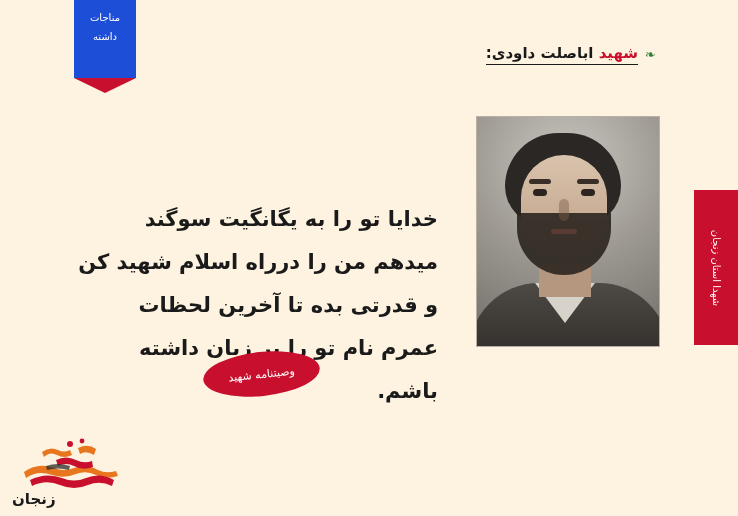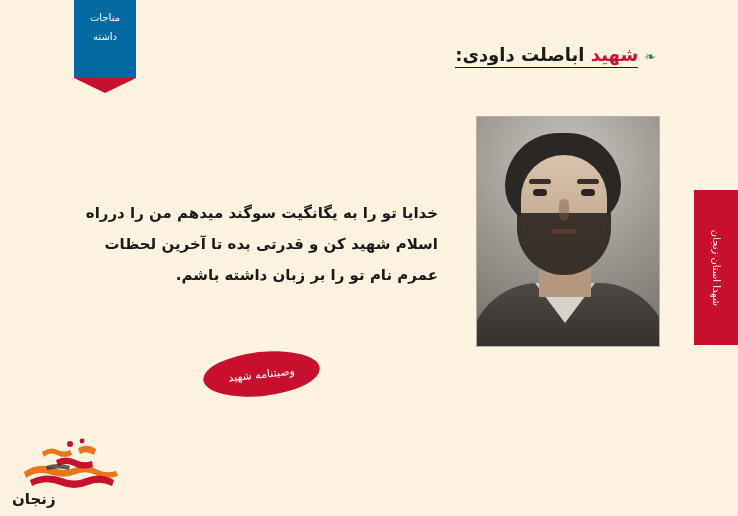--- a/index.html
+++ b/index.html
@@ -20,21 +20,21 @@
     background: #fdf3e0;
   }
 
   
   .ribbon {
     position: absolute;
     top: 0;
     left: 74px;
     width: 62px;
     height: 78px;
-    background: #0369a1;
+    background: #1d4ed8;
     color: #ffffff;
     text-align: center;
     padding-top: 8px;
     box-sizing: border-box;
     line-height: 1.9;
     font-size: 10px;
     letter-spacing: 0px;
   }
   .ribbon:after {
     content: "";
@@ -82,21 +82,21 @@
     align-items: center;
     direction: rtl;
     gap: 7px;
   }
   .heading-bullet {
     color: #2e7d32;
     font-size: 13px;
     line-height: 1;
   }
   .heading-text {
-    font-size: 18px;
+    font-size: 15px;
     font-weight: bold;
     color: #1a1a1a;
     border-bottom: 1.4px solid #1a1a1a;
     padding-bottom: 2px;
     direction: rtl;
   }
   .heading-text .hl {
     color: #c8102e;
   }
 
@@ -211,21 +211,21 @@
   }
 
   
   .will-text {
     position: absolute;
     top: 198px;
     right: 300px;
     width: 360px;
     text-align: right;
     direction: rtl;
-    font-size: 15px;
+    font-size: 21px;
     line-height: 2.05;
     color: #1a1a1a;
     font-weight: bold;
   }
 
   
   .oval-badge {
     position: absolute;
     top: 352px;
     right: 418px;

